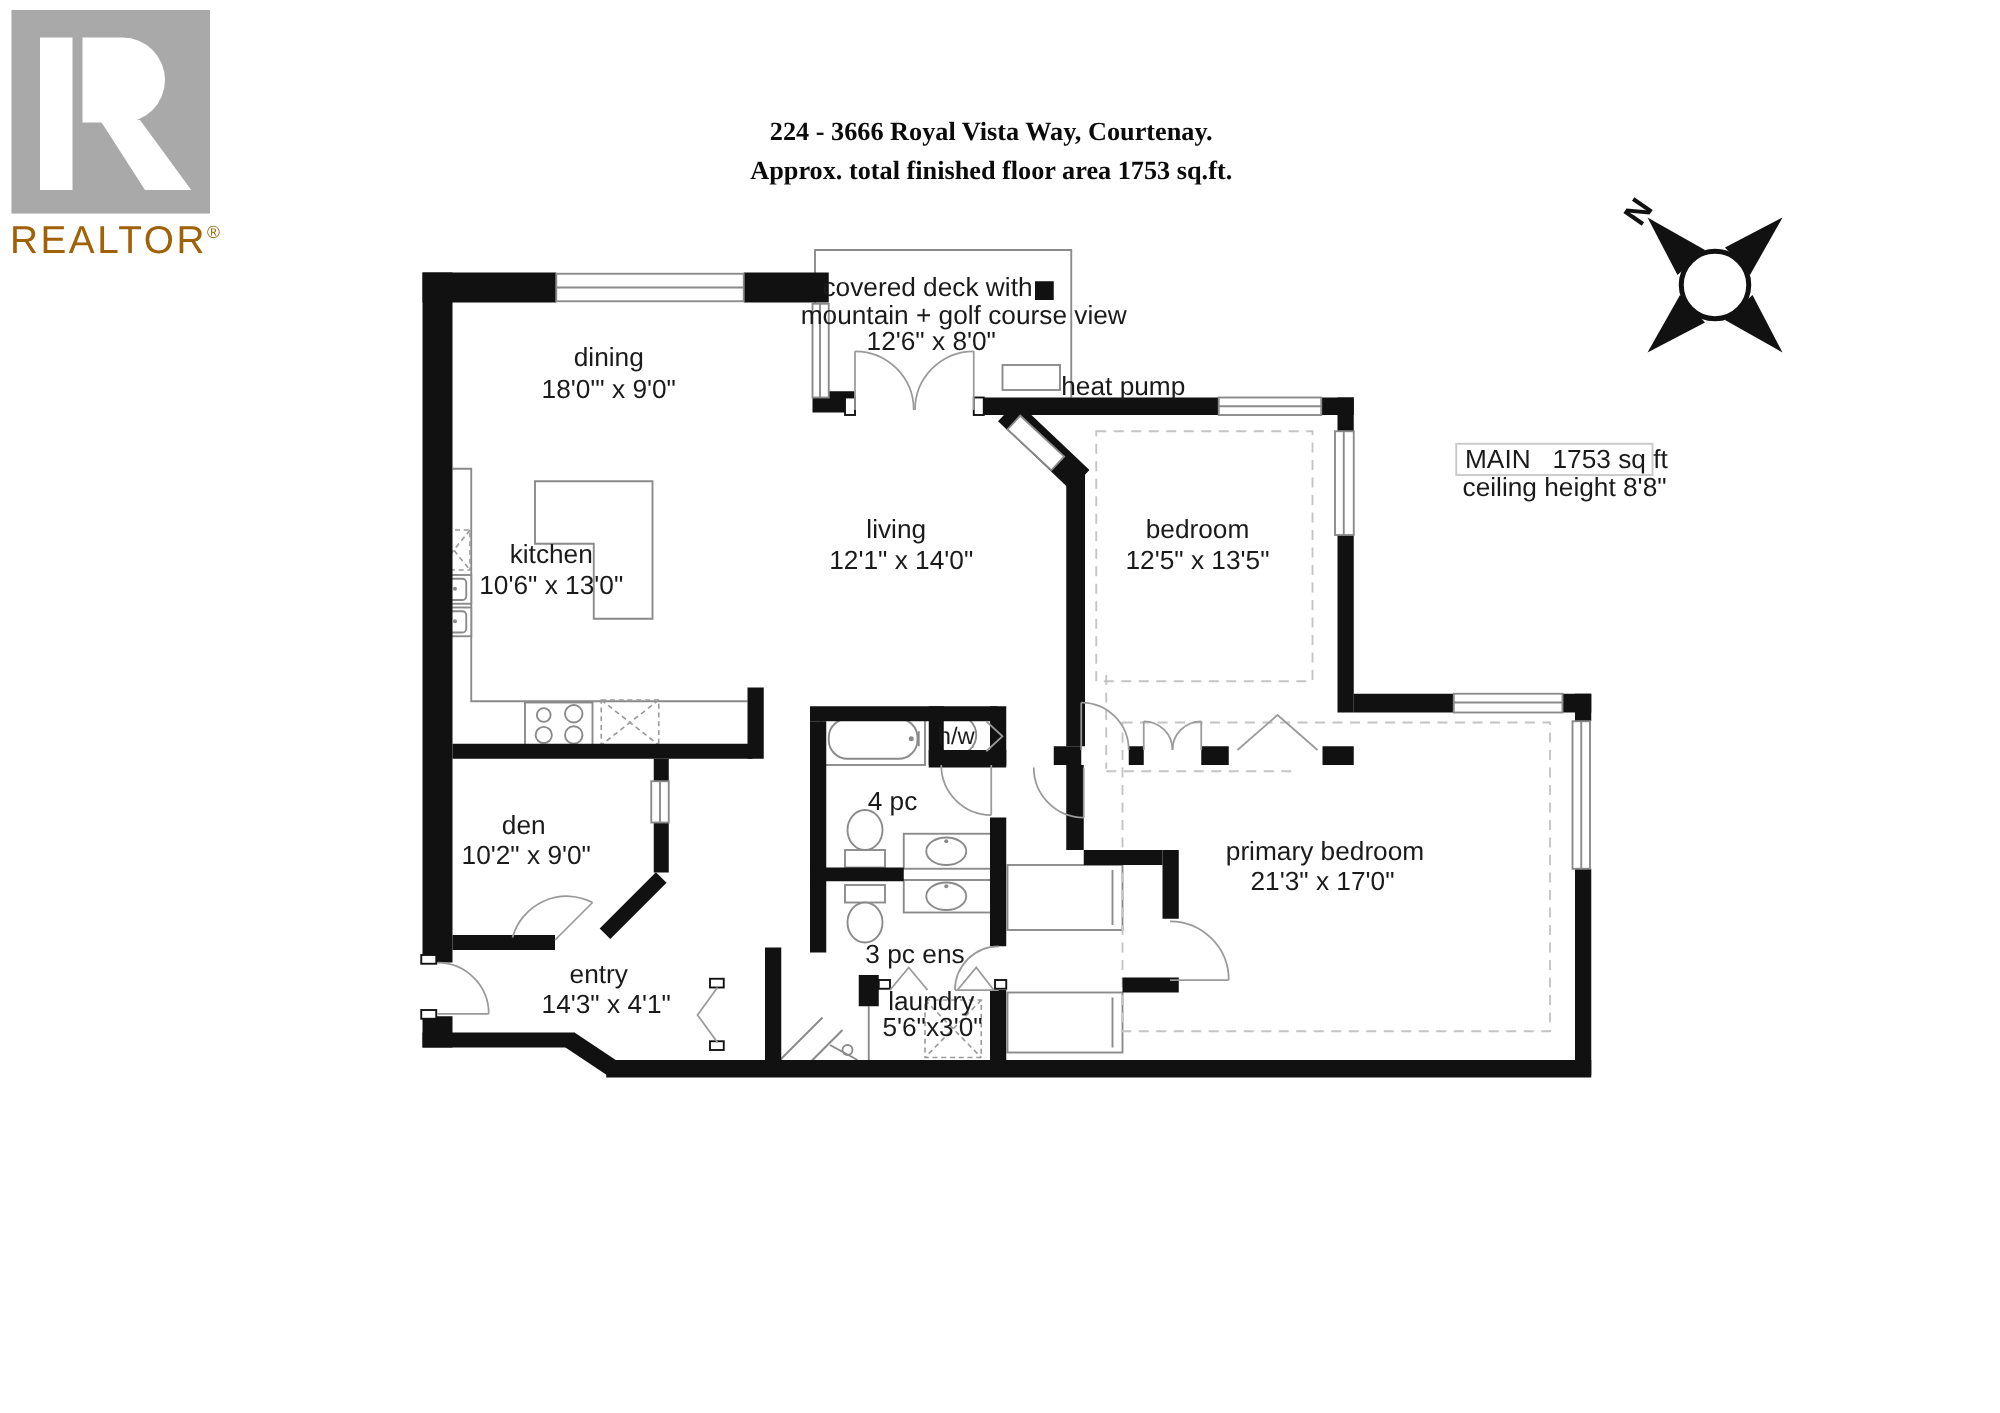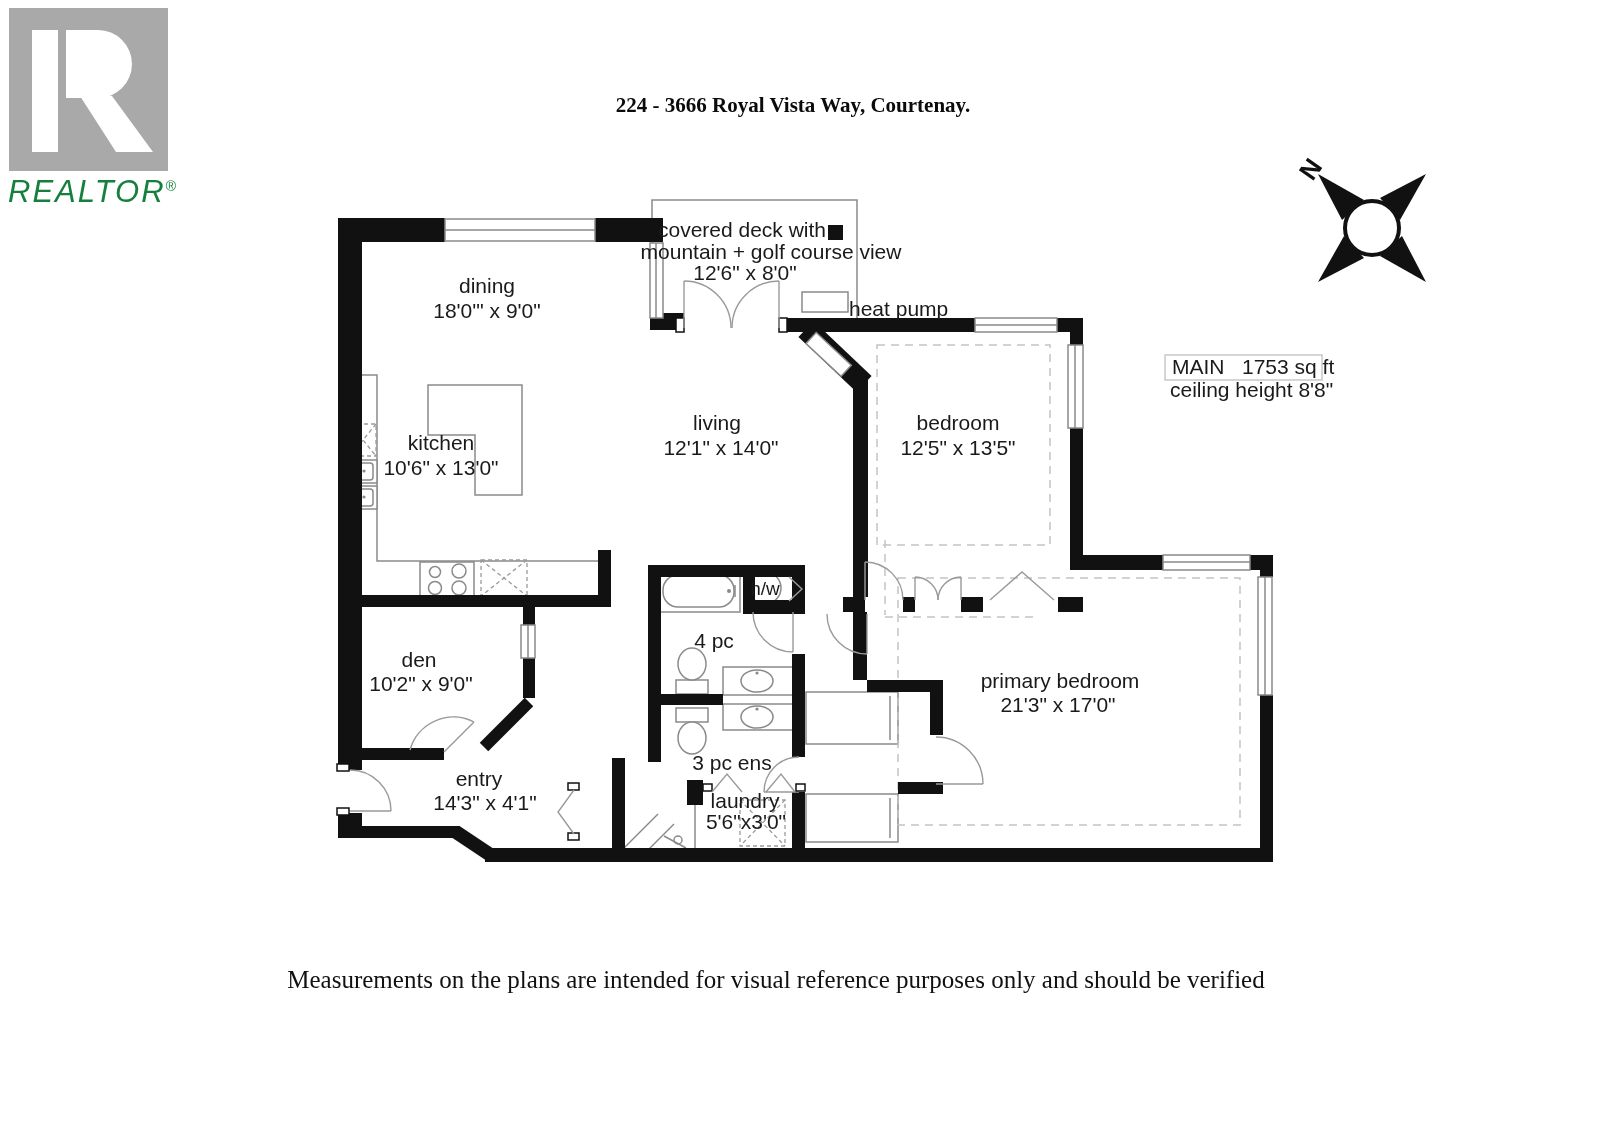--- a/index.html
+++ b/index.html
@@ -1,20 +1,20 @@
 <!DOCTYPE html>
 <html><head>
 <meta charset="utf-8">
 <style>
   html,body{margin:0;padding:0;background:#ffffff;}
   .page{position:relative;width:1600px;height:1130px;background:#ffffff;overflow:hidden;
         font-family:"Liberation Sans",sans-serif;}
   .logo-box{position:absolute;left:9px;top:8px;width:159px;height:163px;}
   .logo-word{position:absolute;left:8px;top:174px;width:190px;font-family:"Liberation Sans",sans-serif;
-             font-size:31px;letter-spacing:2px;color:#15803d;font-style:italic;}
+             font-size:31px;letter-spacing:2px;color:#a16207;}
   .logo-word sup{font-size:14px;}
   .hdr{position:absolute;left:0;top:90px;width:1586px;text-align:center;
        font-family:"Liberation Serif",serif;font-weight:bold;font-size:21px;color:#0b0b0b;line-height:31px;}
   .disclaimer{position:absolute;left:0;top:966px;width:1552px;text-align:center;
        font-family:"Liberation Serif",serif;font-size:25px;color:#111;}
   .mls{position:absolute;right:4px;top:1130px;font-size:19px;color:#c6c6c6;}
   svg{position:absolute;left:0;top:0;}
   .wall{fill:#111;}
   .wline{stroke:#111;fill:none;}
   .win{fill:#fff;stroke:#8a8a8a;stroke-width:1.5;}
@@ -41,20 +41,21 @@
         <rect x="23" y="22" width="26" height="122" fill="#ffffff"></rect>
         <path d="M 57,22 L 89,22 A 34,34 0 0 1 89,90 L 57,90 Z" fill="#ffffff"></path>
         <polygon points="71,88 103,88 144,144 107,144" fill="#ffffff"></polygon>
       </g>
     </svg>
   </div>
   <div class="logo-word"><span>REALTOR</span><sup>®</sup></div>
 
   <div class="hdr">
     <div>224 - 3666 Royal Vista Way, Courtenay.</div>
+    <div>Approx. total finished floor area 1753 sq.ft.</div>
   </div>
 
   <svg width="1600" height="1130" viewBox="0 0 1600 1130">
 
     <g>
       <polyline class="thin" points="652,316 652,200 857,200 857,318"></polyline>
       <rect class="thinf" x="802" y="292" width="46" height="20"></rect>
       <rect x="828" y="225" width="15" height="15" fill="#111"></rect>
     </g>
 
@@ -321,16 +322,15 @@
         <polygon points="1426,174 1380,198 1400,220"></polygon>
         <polygon points="1426,282 1402,236 1380,256"></polygon>
         <polygon points="1318,282 1364,258 1344,236"></polygon>
         <polygon points="1318,174 1342,220 1364,200"></polygon>
       </g>
       <circle cx="1372" cy="228" r="27" fill="#ffffff" stroke="#111" stroke-width="4"></circle>
       <text class="north" x="1300" y="178" transform="rotate(-55 1310 168)">N</text>
     </g>
   </svg>
 
-  <div class="disclaimer">Measurements on the plans are intended for visual reference purposes only and should be verified</div>
   <div class="mls">MLS®1030913</div>
 
 </div>
 
 </body></html>

